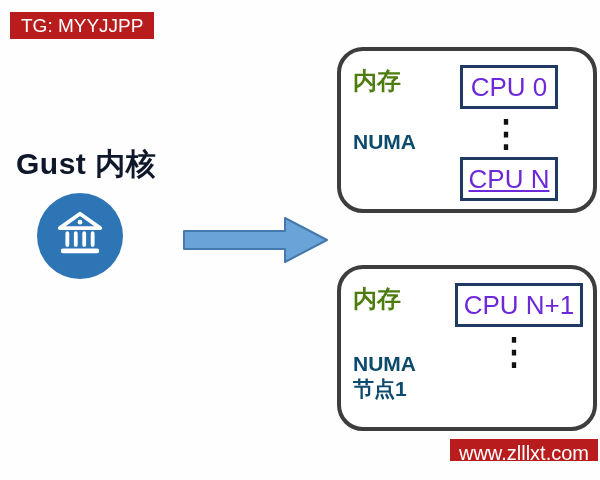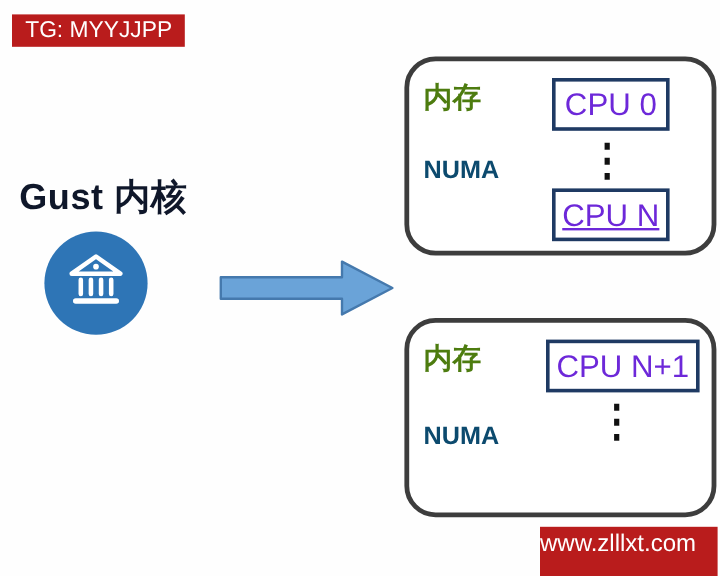--- a/index.html
+++ b/index.html
@@ -5,21 +5,21 @@
   html,body{margin:0;padding:0;background:#ffffff;}
   #stage{
     position:relative;width:600px;height:480px;background:#fefefe;overflow:hidden;
     font-family:"Liberation Sans",sans-serif;
   }
   .badge{
     position:absolute;background:#b91c1c;color:#ffffff;
     font-size:19px;line-height:27px;white-space:nowrap;
   }
   .badge-tl{left:10px;top:12px;height:27px;padding:0 11px;}
-  .badge-br{left:450px;top:439px;width:148px;height:42px;line-height:29px;text-align:left;font-size:20px;}
+  .badge-br{left:450px;top:439px;width:148px;height:22px;line-height:29px;text-align:center;font-size:20px;}
   .guest-label{
     position:absolute;left:16px;top:144px;width:170px;
     font-size:30px;font-weight:700;color:#0f172a;letter-spacing:0.5px;
   }
   .guest-circle{
     position:absolute;left:37px;top:193px;width:86px;height:86px;
     border-radius:50%;background:#2e75b6;
     display:flex;align-items:center;justify-content:center;
   }
   .arrow-wrap{position:absolute;left:182px;top:215px;width:147px;height:50px;}
@@ -89,20 +89,21 @@
     </div>
     <div class="cpu-box cpu-top">CPU 0</div>
     <div class="ellipsis">⋮</div>
     <div class="cpu-box cpu-bottom">CPU N</div>
   </div>
 
   <div class="numa-node node-1">
     <div class="mem-label">内存</div>
     <div class="node-label">
       <div>NUMA</div>
+      <div>节点1</div>
     </div>
     <div class="cpu-box cpu-top">CPU N+1</div>
     <div class="ellipsis">⋮</div>
   </div>
 
   <div class="badge badge-br">www.zlllxt.com</div>
 
 </div>
 
 </body></html>

